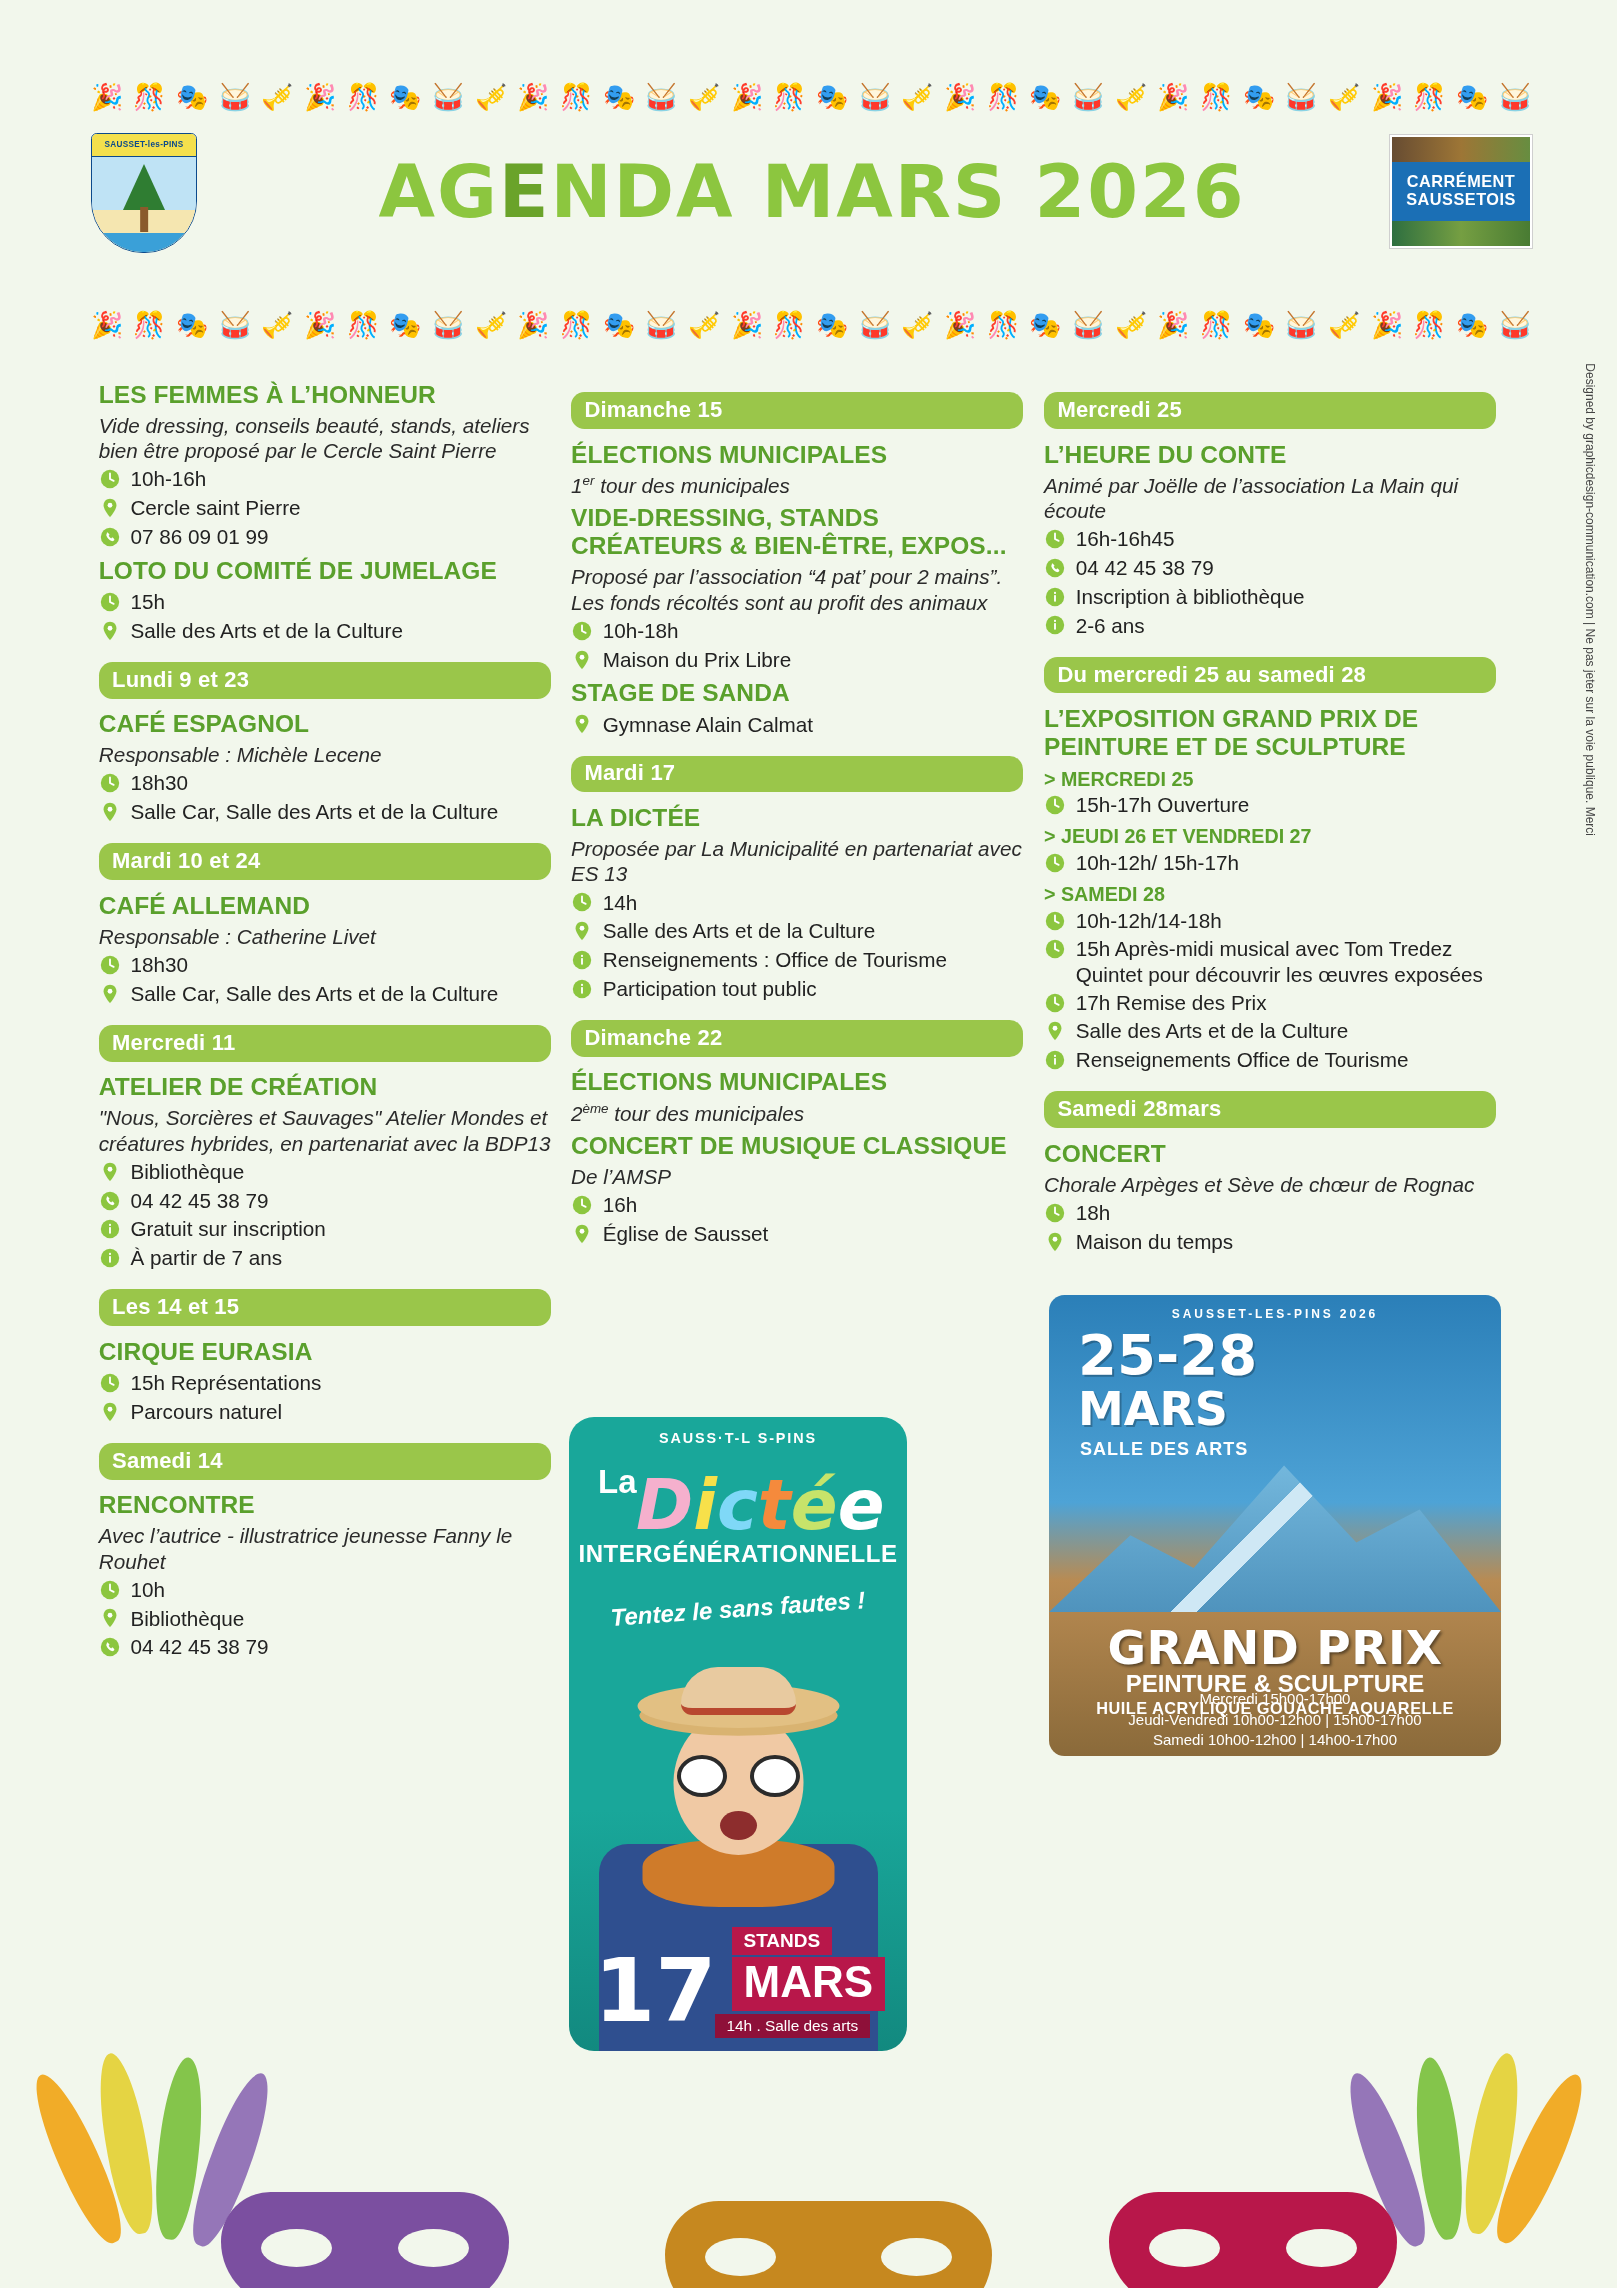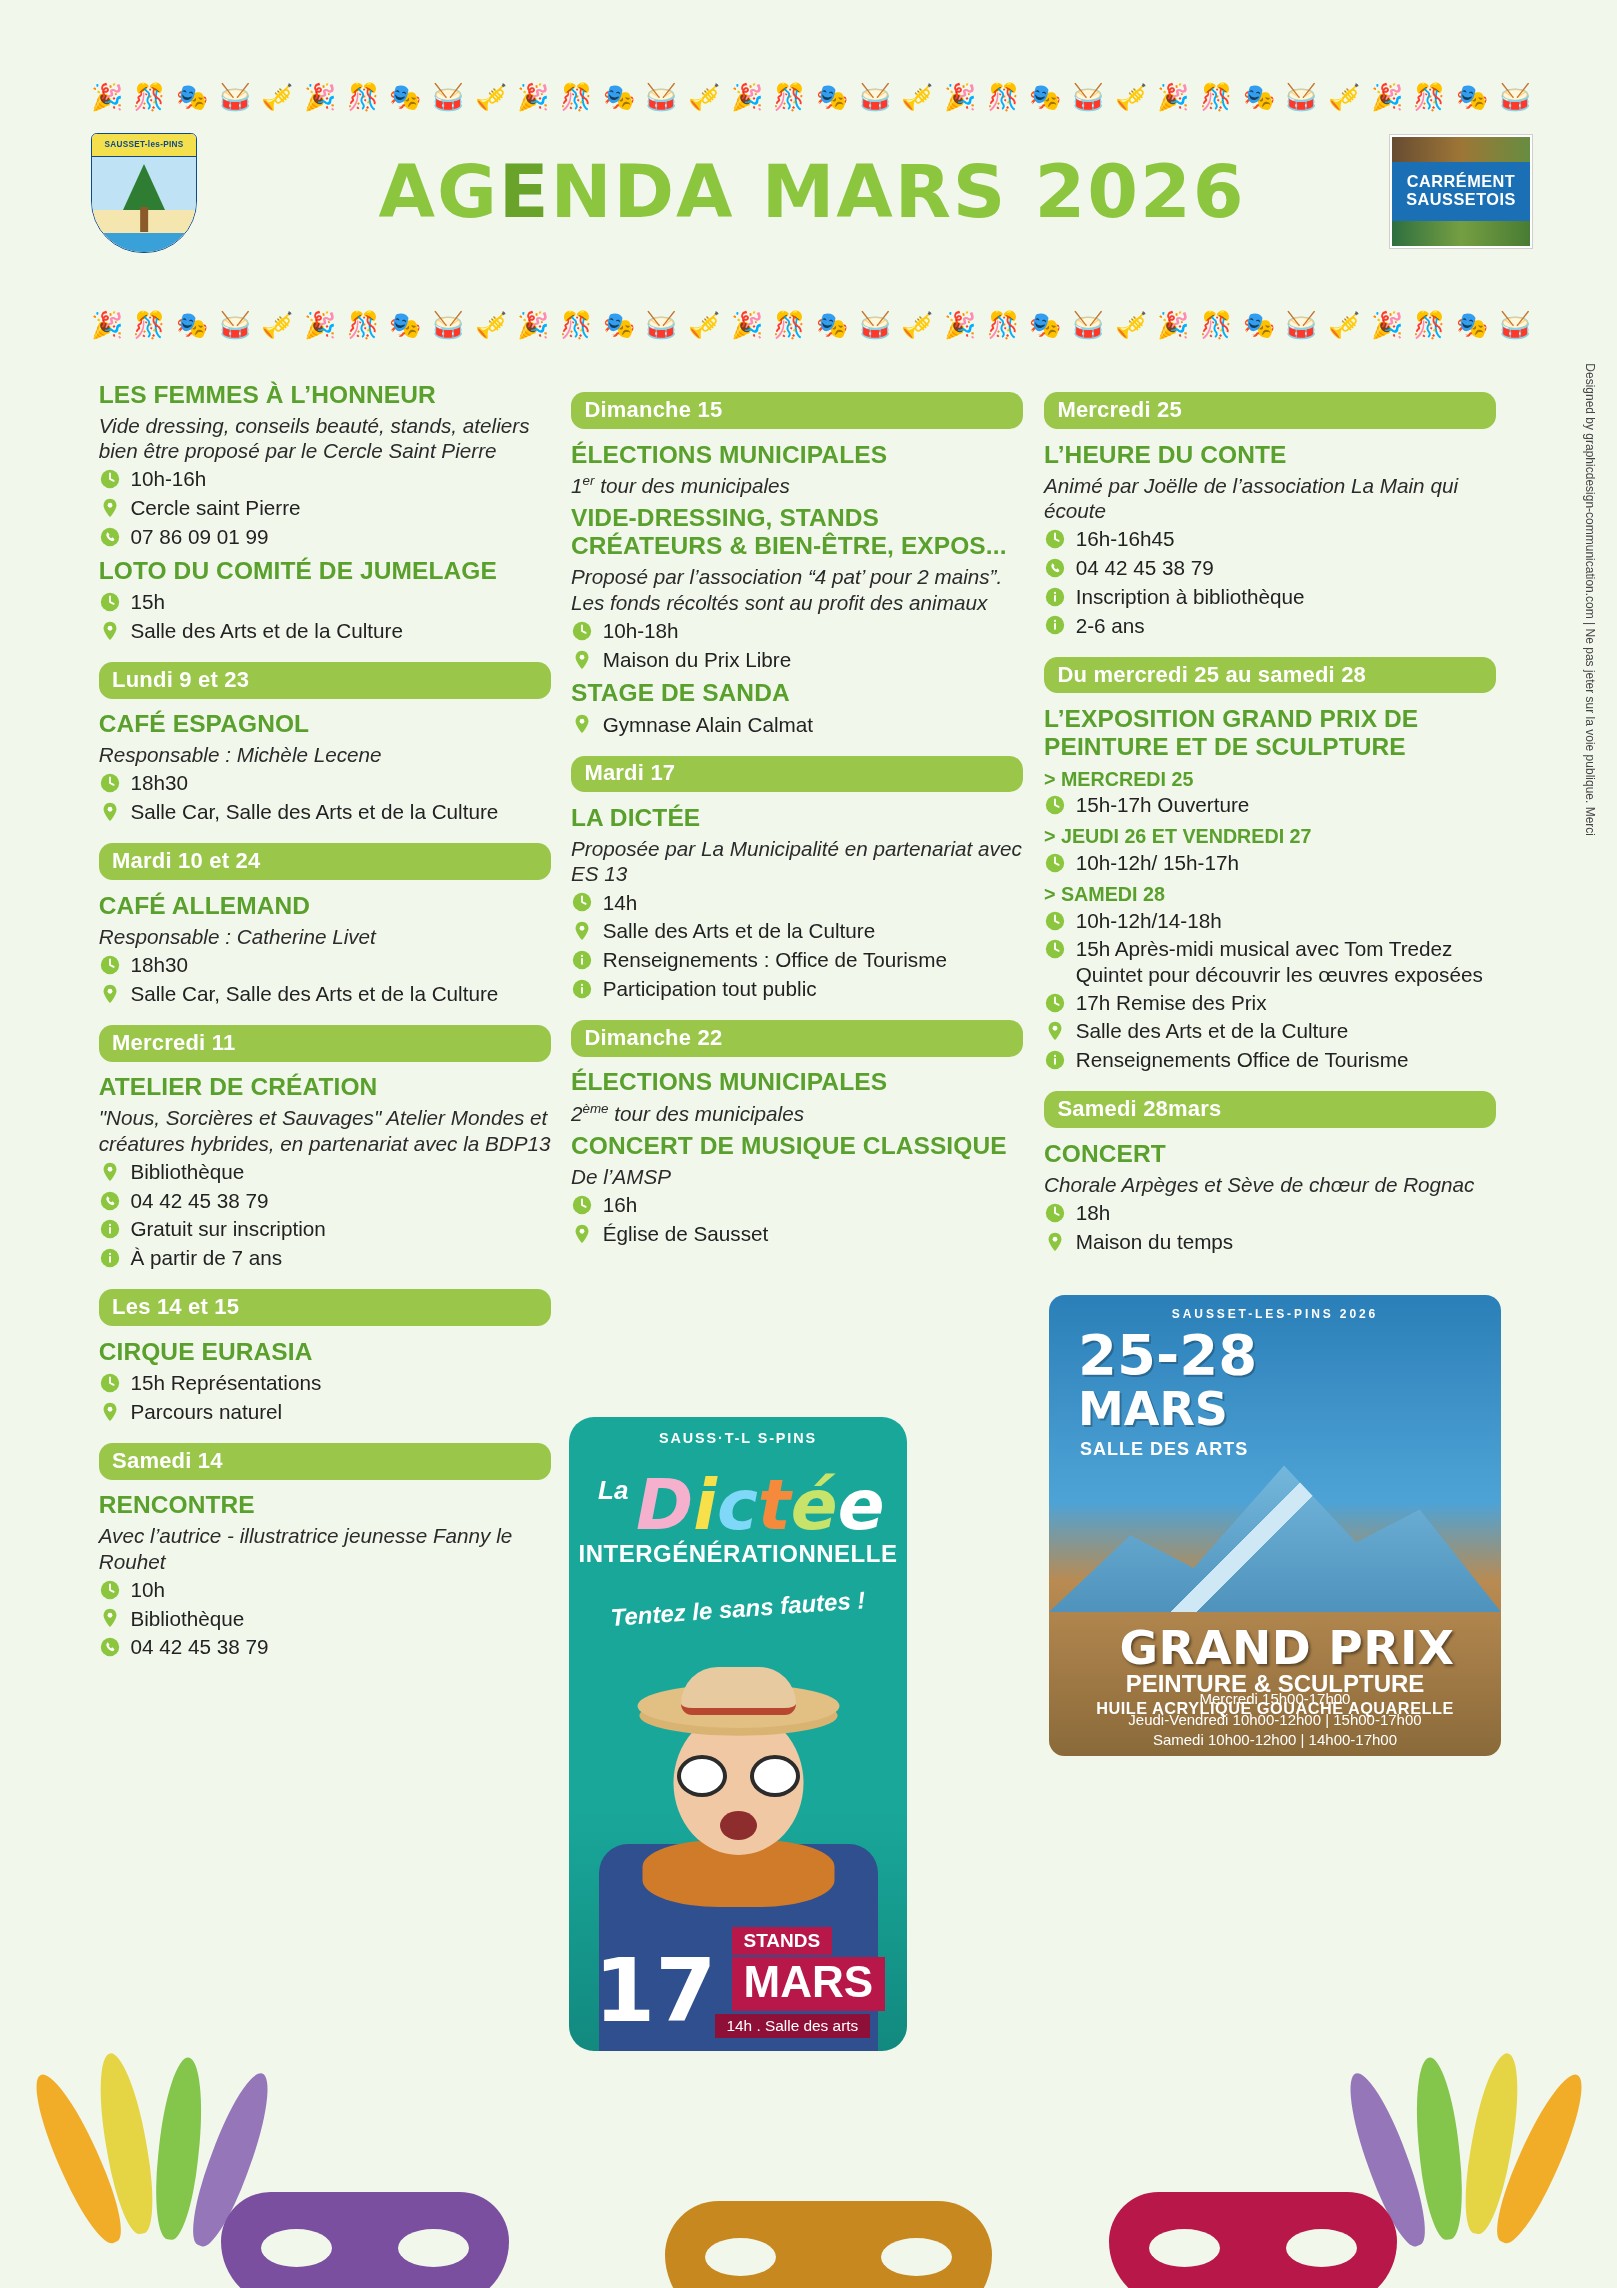--- a/index.html
+++ b/index.html
@@ -206,22 +206,22 @@
     border-radius: 25px;
     overflow: hidden;
     background: linear-gradient(#19a79a 0%, #19a79a 62%, #12897f 100%);
   }
   .poster-dictee .pd-top {
     position: absolute; top: 13.4px; left: 0; width: 100%;
     text-align: center; color: #ffffff; font-size: 14.4px; font-weight: bold;
     letter-spacing: 1.9px;
   }
   .poster-dictee .pd-la {
-    position: absolute; top: 58px; left: 29px;
-    color: #ffffff; font-size: 26px; font-style: italic; font-weight: bold;
+    position: absolute; top: 46px; left: 29px;
+    color: #ffffff; font-size: 33px; font-weight: bold;
   }
   .poster-dictee .pd-dictee {
     position: absolute; top: 48px; left: 67px; width: 100%;
     font-size: 69px; font-weight: bold; font-style: italic;
     font-family: "DejaVu Sans", sans-serif;
   }
   .poster-dictee .pd-dictee span:nth-child(1){color:#f5b0cd;}
   .poster-dictee .pd-dictee span:nth-child(2){color:#f7e04a;}
   .poster-dictee .pd-dictee span:nth-child(3){color:#7fd8f7;}
   .poster-dictee .pd-dictee span:nth-child(4){color:#f58a3c;}
@@ -331,21 +331,21 @@
     color: #ffffff; font-size: 18px; font-weight: bold; letter-spacing: 1px;
   }
   .gp-mountain {
     position: absolute; bottom: 144px; left: 0; width: 100%; height: 183px;
     background:
       linear-gradient(135deg, transparent 48%, #cfe8f5 48%, #cfe8f5 52%, transparent 52%),
       linear-gradient(#7cc0e4, #4f93bd);
     clip-path: polygon(0 100%, 18% 58%, 32% 76%, 52% 20%, 68% 62%, 82% 44%, 100% 100%);
   }
   .gp-title {
-    position: absolute; bottom: 81px; left: 12px; width: 100%;
+    position: absolute; bottom: 81px; left: 0; width: 100%;
     text-align: center; color: #ffffff; font-size: 47px; font-weight: bold;
     font-family: "DejaVu Sans", sans-serif;
     text-shadow: 1.9px 1.9px 2.9px rgba(0,0,0,.45);
     letter-spacing: 0.5px;
   }
   .gp-sub {
     position: absolute; bottom: 58px; left: 0; width: 100%;
     text-align: center; color: #ffffff; font-size: 24px; font-weight: bold;
   }
   .gp-sub2 {

